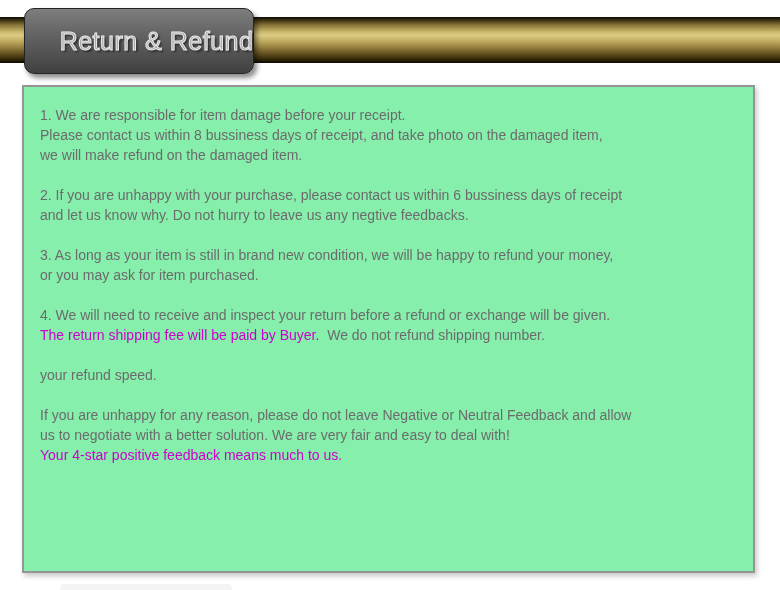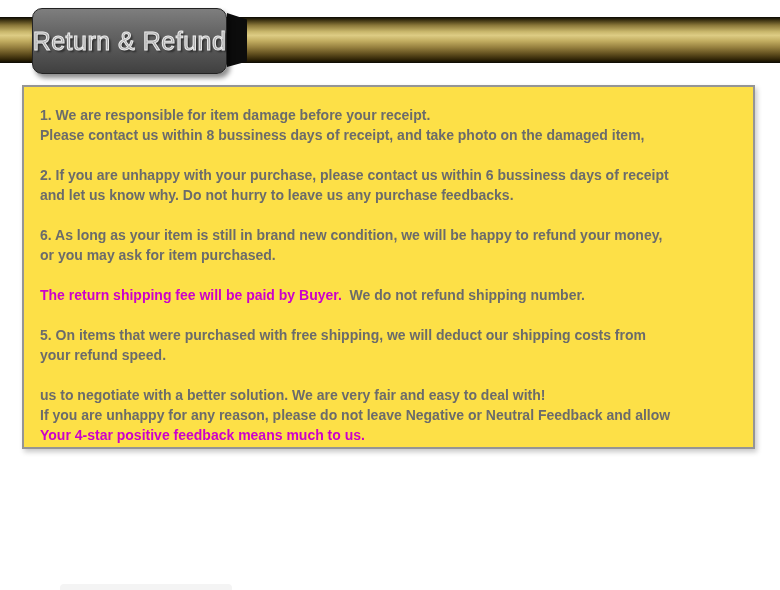--- a/index.html
+++ b/index.html
@@ -38,52 +38,53 @@
     width: 20px; height: 54px;
     background: #0c0c0c;
     z-index: 2;
   }
   .tab-wing.left  { left: 33px;  clip-path: polygon(0 12%, 100% 0, 100% 100%, 0 90%); }
   .tab-wing.right { left: 227px; clip-path: polygon(0 0, 100% 12%, 100% 90%, 0 100%); }
 
   
   .section-tab {
     position: absolute;
-    left: 32px; top: 8px;
+    left: 24px; top: 8px;
     width: 193px; height: 64px;
     border-radius: 10px;
     border: 1px solid #232323;
     background: linear-gradient(180deg, #7e7e7e 0%, #666666 35%, #555555 65%, #404040 100%);
     box-shadow: 3px 4px 5px rgba(0,0,0,0.45);
     z-index: 3;
     display: flex;
     align-items: center;
     justify-content: center;
+    padding-left: 35px;
   }
   .section-title {
     font-size: 25px;
     font-weight: 400;
     letter-spacing: 0.5px;
     color: #a8a8a8;
     -webkit-text-stroke: 1px #ececec;
     text-shadow: 2px 2px 2px rgba(0,0,0,0.55);
     white-space: nowrap;
   }
 
   
   .policy-box {
     position: absolute;
     left: 22px; top: 85px;
-    width: 733px; height: 364px;
+    width: 733px; height: 488px;
     box-sizing: border-box;
-    background: #fde047;
+    background: #86efac;
     border: 2px solid #959595;
     box-shadow: 2px 3px 5px rgba(0,0,0,0.22);
     padding: 18px 8px 0 16px;
-    font-weight: bold;
+    font-weight: normal;
     font-size: 14px;
     line-height: 20px;
     color: var(--body-color, #6b6b6b);
     overflow: hidden;
   }
   .para { margin: 0 0 20px 0; }
   .line { white-space: pre; }
   .hl   { color: var(--hl-color, #cc00cc); }
 
   
@@ -106,38 +107,39 @@
   <div class="tab-wing right"></div>
 
   <div class="section-tab">
     <span class="section-title">Return &amp; Refund</span>
   </div>
 
   <div class="policy-box" id="policy-box">
       <div class="para">
         <div class="line"><span>1. We are responsible for item damage before your receipt.</span></div>
         <div class="line"><span>Please contact us within 8 bussiness days of receipt, and take photo on the damaged item,</span></div>
+        <div class="line"><span>we will make refund on the damaged item.</span></div>
       </div>
       <div class="para">
         <div class="line"><span>2. If you are unhappy with your purchase, please contact us within 6 bussiness days of receipt</span></div>
-        <div class="line"><span>and let us know why. Do not hurry to leave us any purchase feedbacks.</span></div>
+        <div class="line"><span>and let us know why. Do not hurry to leave us any negtive feedbacks.</span></div>
       </div>
       <div class="para">
-        <div class="line"><span>6. As long as your item is still in brand new condition, we will be happy to refund your money,</span></div>
+        <div class="line"><span>3. As long as your item is still in brand new condition, we will be happy to refund your money,</span></div>
         <div class="line"><span>or you may ask for item purchased.</span></div>
       </div>
       <div class="para">
+        <div class="line"><span>4. We will need to receive and inspect your return before a refund or exchange will be given.</span></div>
         <div class="line"><span class="hl">The return shipping fee will be paid by Buyer.</span><span>  We do not refund shipping number.</span></div>
       </div>
       <div class="para">
-        <div class="line"><span>5. On items that were purchased with free shipping, we will deduct our shipping costs from</span></div>
         <div class="line"><span>your refund speed.</span></div>
       </div>
       <div class="para">
+        <div class="line"><span>If you are unhappy for any reason, please do not leave Negative or Neutral Feedback and allow</span></div>
         <div class="line"><span>us to negotiate with a better solution. We are very fair and easy to deal with!</span></div>
-        <div class="line"><span>If you are unhappy for any reason, please do not leave Negative or Neutral Feedback and allow</span></div>
         <div class="line"><span class="hl">Your 4-star positive feedback means much to us.</span></div>
       </div>
     </div>
 
   <div class="next-tab-partial"></div>
 
 </div>
 
 </body></html>

